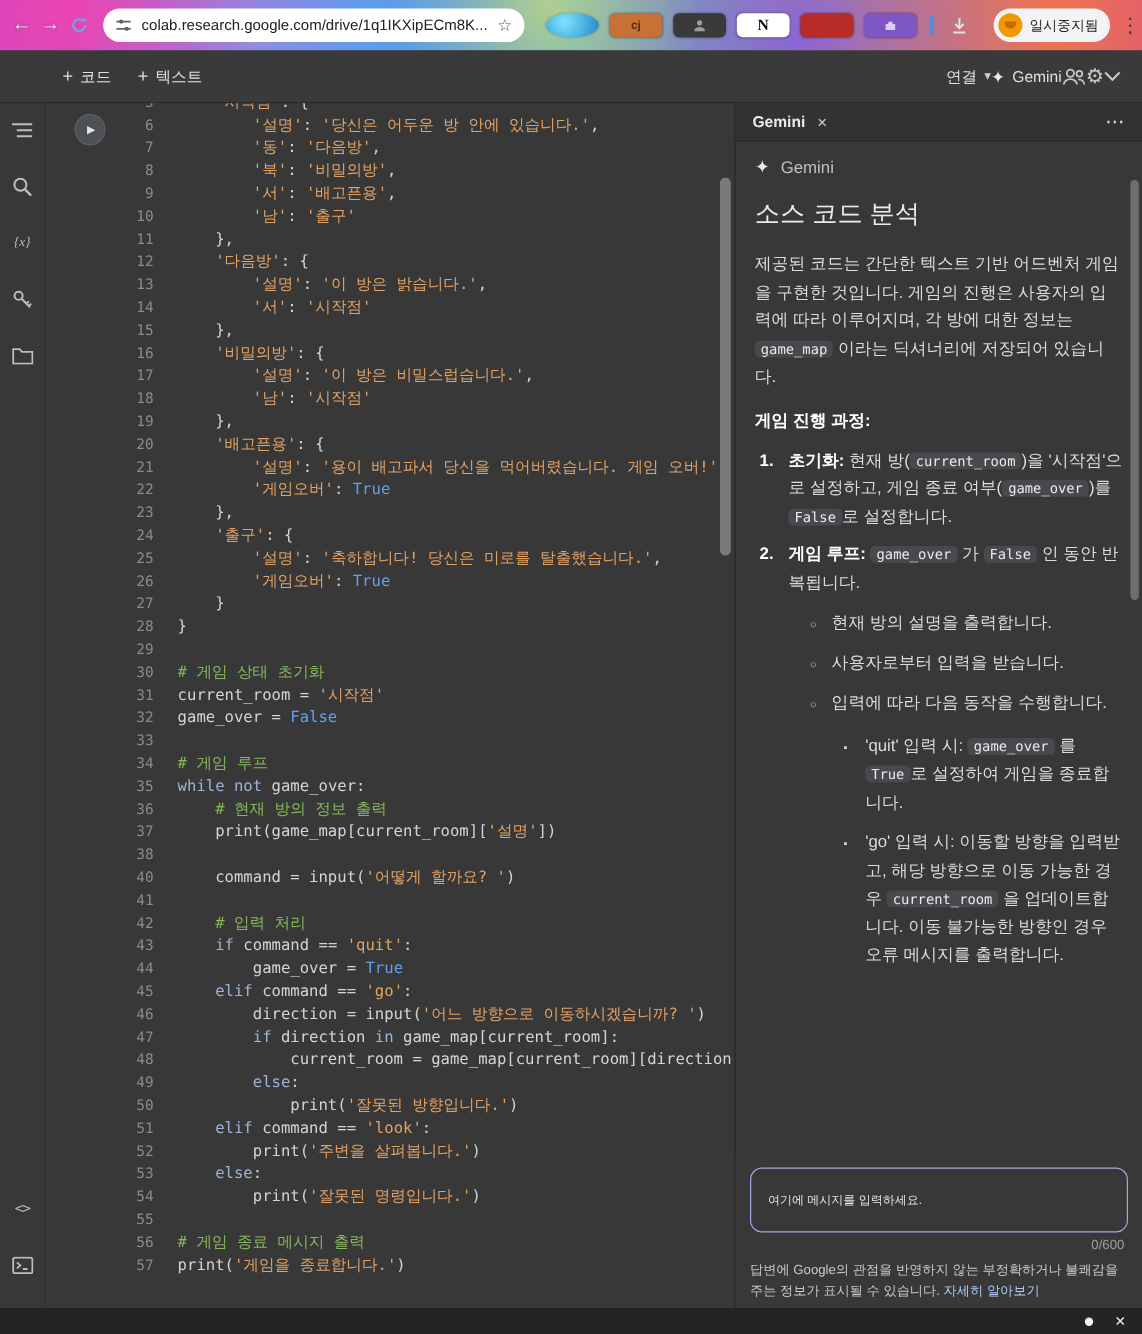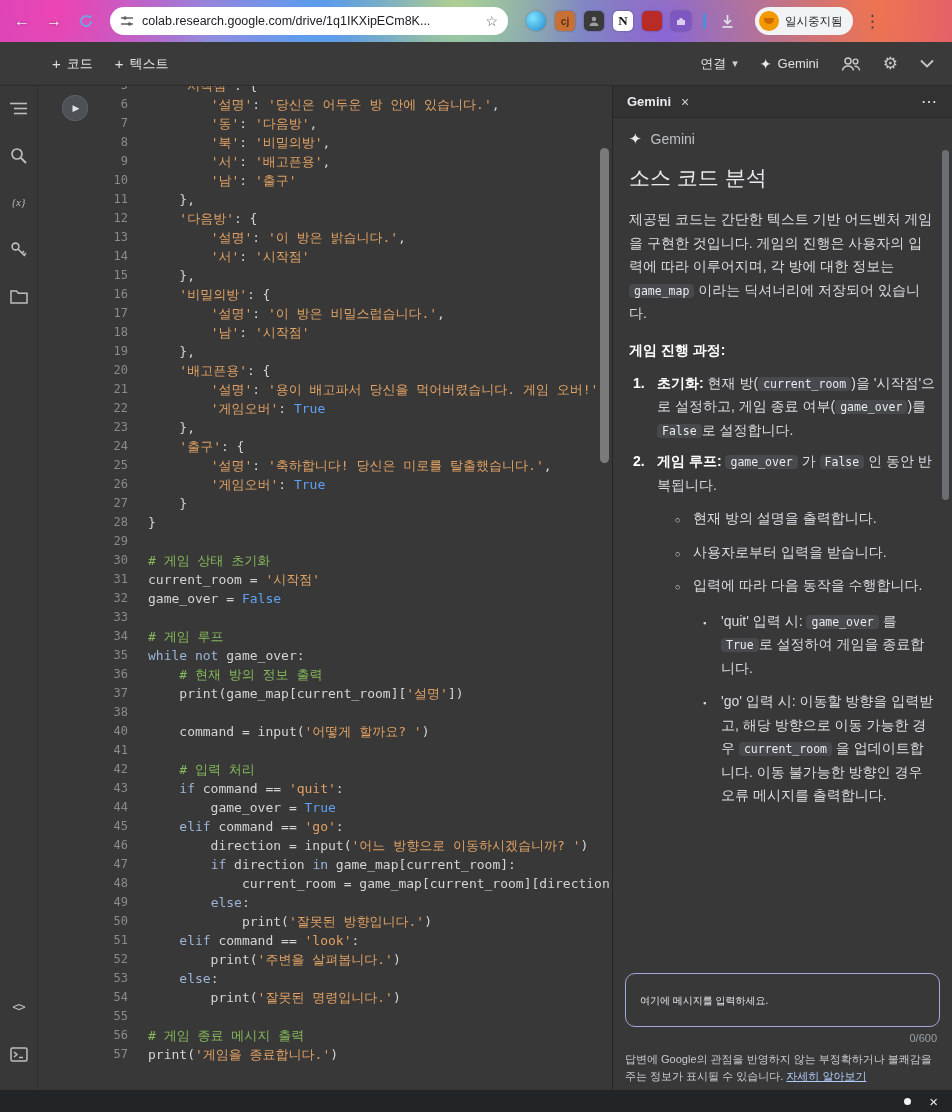--- a/index.html
+++ b/index.html
@@ -16,36 +16,36 @@
       radial-gradient(circle at 70% 80%, rgba(120,80,255,.75), transparent 32%),
       radial-gradient(circle at 90% 20%, rgba(255,120,60,.7), transparent 30%),
       linear-gradient(90deg,#a44fd0,#6f5ae8,#4fb8d0,#c9a94f,#d04f8a); }
   .nav-ic { width:24px; height:24px; display:flex; align-items:center; justify-content:center;
     color:#eceff1; font-size:16px; cursor:pointer; text-shadow:0 0 3px rgba(0,0,0,.45); }
   .url-pill { width:398px; height:28px; background:#ffffff; border-radius:14px; display:flex;
     align-items:center; gap:8px; padding:0 10px; margin-left:4px; }
   .url-text { flex:1; font-size:12.5px; color:#202124; white-space:nowrap; overflow:hidden; }
   .star { color:#5f6368; font-size:14px; }
   .exts { display:flex; align-items:center; gap:9px; margin-left:10px; }
-  .ext { width:20px; height:20px; border-radius:5px; display:flex; align-items:center;
+  .ext { width:44px; height:20px; border-radius:5px; display:flex; align-items:center;
     justify-content:center; font-size:10px; font-weight:700; cursor:pointer;
     box-shadow:0 0 2px rgba(0,0,0,.4); }
   .profile-pill { height:28px; border-radius:14px; background:#f1f3f4; display:flex;
     align-items:center; gap:6px; padding:3px 10px 3px 4px; margin-left:10px; }
   .avatar { width:20px; height:20px; border-radius:50%; background:#f29900; position:relative; }
   .avatar::after { content:""; position:absolute; left:5px; top:7px; width:10px; height:6px;
     border-radius:0 0 8px 8px; background:#c96a00; }
   .profile-label { font-size:11.5px; color:#202124; white-space:nowrap;font-family:Liberation Mono, monospace; }
 
   
   .colab-toolbar { height:44px; flex:none; display:flex; align-items:center; gap:22px;
     padding:0 18px 0 52px; background:#3a3a3a; border-bottom:1px solid #2a2a2a; }
   .tb-btn { display:flex; align-items:center; gap:6px; color:#e0e0e0; font-size:13px; cursor:pointer; }
   .tb-plus { font-size:15px; color:#e0e0e0; }
-  .tb-right { margin-left:auto; display:flex; align-items:center; gap:22px; }
+  .tb-right { margin-left:auto; display:flex; align-items:center; }
   .caret { font-size:11px; color:#cfcfcf; }
   .sparkle { color:#e8eaed; font-size:14px; }
   .tb-ic { color:#c8c8c8; display:flex; align-items:center; cursor:pointer; }
   .gear { font-size:17px; }
 
   
   .main { flex:1; min-height:0; display:flex; }
 
   .rail { width:38px; flex:none; border-right:1px solid #2e2e2e; display:flex; flex-direction:column;
     align-items:center; padding:12px 0 26px; gap:27px; }
@@ -106,21 +106,21 @@
   .g-scrollbar { position:absolute; right:3px; top:64px; width:7px; height:350px;
     background:#6b6f73; border-radius:4px; }
   .g-overlay { position:absolute; left:0; right:0; bottom:0; background:#383838;
     padding:10px 12px 6px; }
   .g-input { width:100%; height:54px; background:transparent; border:1.5px solid var(--input-border,#a0a8dc);
     border-radius:10px; color:#e8eaed; font-size:10px; padding:0 14px; outline:none;
     font-family:"Liberation Sans", sans-serif; }
   .g-input::placeholder { color:#e3e5e8; opacity:1; }
   .g-counter { text-align:right; font-size:11px; color:#9aa0a6; margin:5px 3px 7px; }
   .g-disclaimer { font-size:11px; line-height:1.5; color:#c7cacd; }
-  .g-disclaimer a { color:var(--link,#aecbfa); text-decoration:underline; cursor:pointer; }
+  .g-disclaimer a { color:var(--link,#aecbfa); cursor:pointer; }
 
   
   .bottom-bar { height:22px; flex:none; background:#222426; display:flex; align-items:center;
     justify-content:flex-end; gap:18px; padding:0 14px; }
   .bb-dot { width:7px; height:7px; border-radius:50%; background:#f1f3f4; }
   .bb-close { color:#e8eaed; font-size:15px; line-height:1; cursor:pointer; }
 
   svg { display:block; }
 </style>
 </head>

